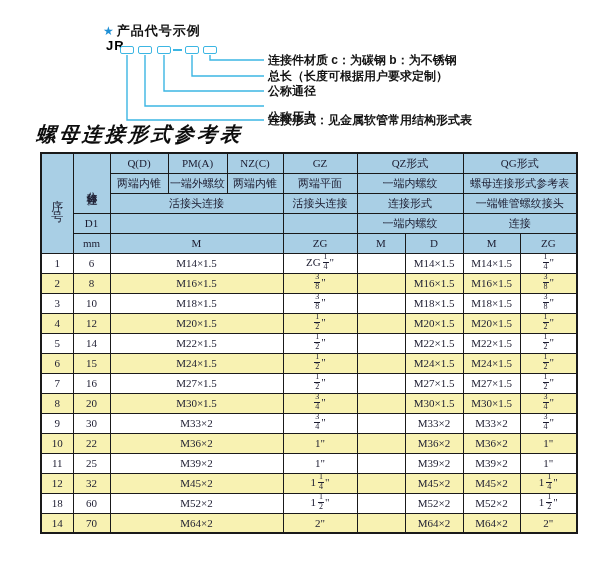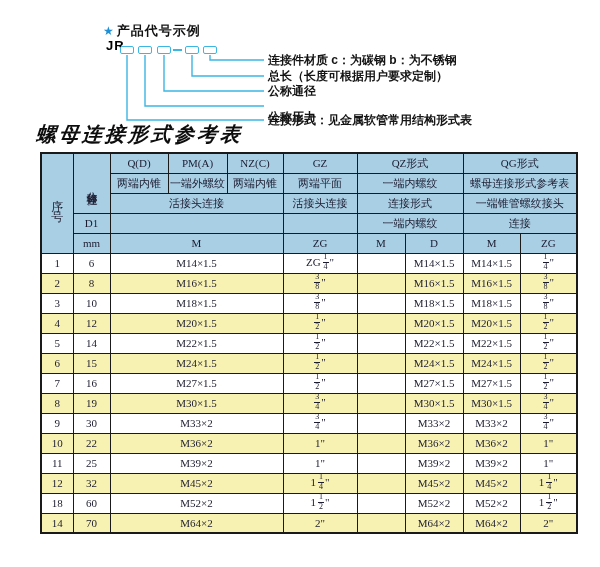--- a/index.html
+++ b/index.html
@@ -195,21 +195,21 @@
           <td>16</td>
           <td colspan="3">M27×1.5</td>
           <td><span><span class="frac"><span class="num">1</span><span class="den">2</span></span><span class="fq">"</span></span></td>
           <td></td>
           <td>M27×1.5</td>
           <td>M27×1.5</td>
           <td><span><span class="frac"><span class="num">1</span><span class="den">2</span></span><span class="fq">"</span></span></td>
         </tr>
         <tr>
           <td>8</td>
-          <td>19</td>
+          <td>20</td>
           <td colspan="3">M30×1.5</td>
           <td><span><span class="frac"><span class="num">3</span><span class="den">4</span></span><span class="fq">"</span></span></td>
           <td></td>
           <td>M30×1.5</td>
           <td>M30×1.5</td>
           <td><span><span class="frac"><span class="num">3</span><span class="den">4</span></span><span class="fq">"</span></span></td>
         </tr>
         <tr>
           <td>9</td>
           <td>30</td>

